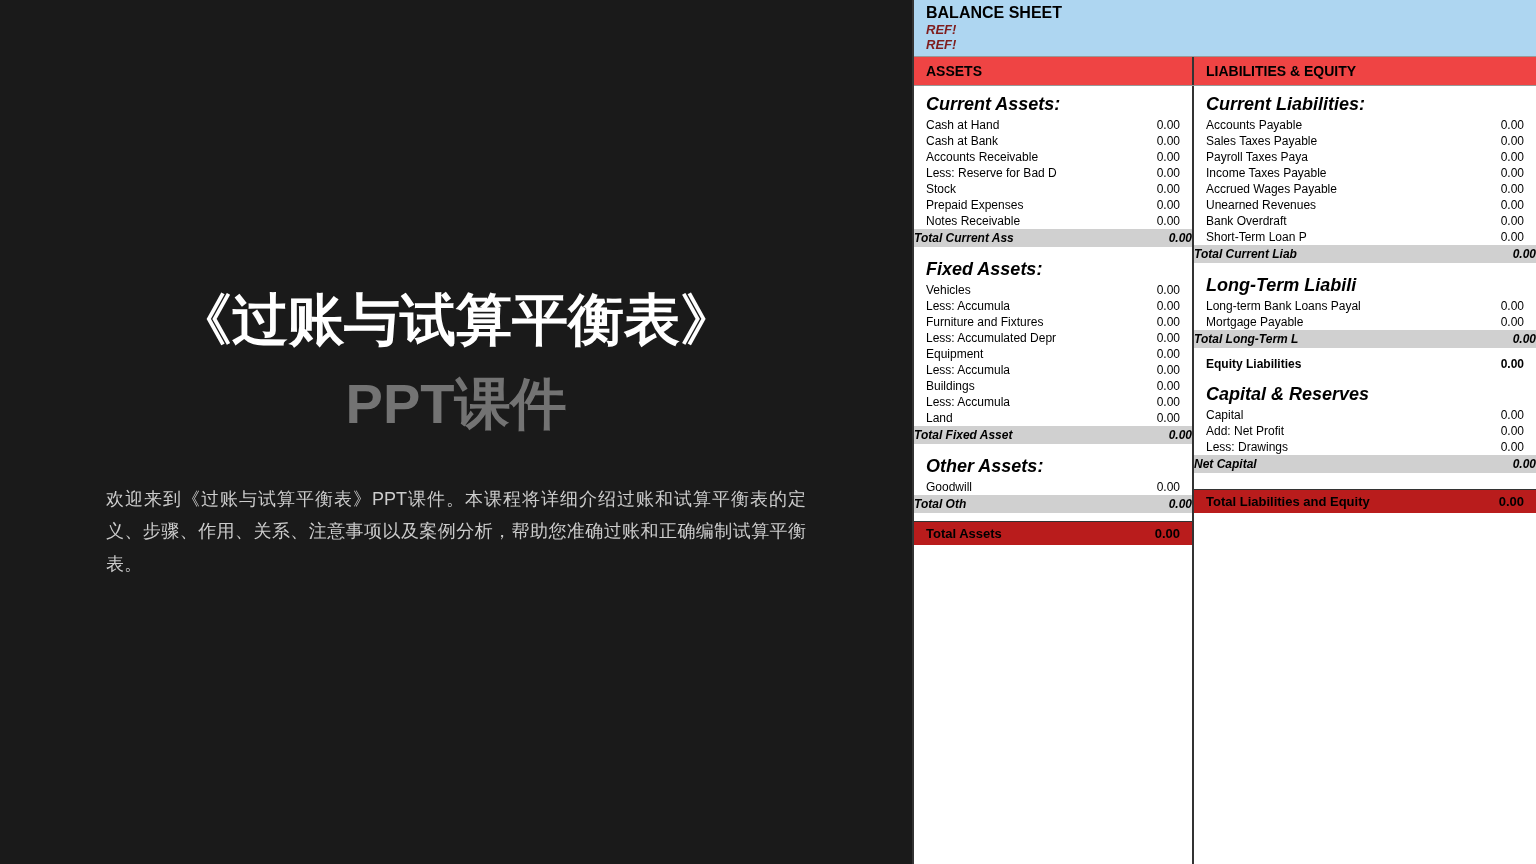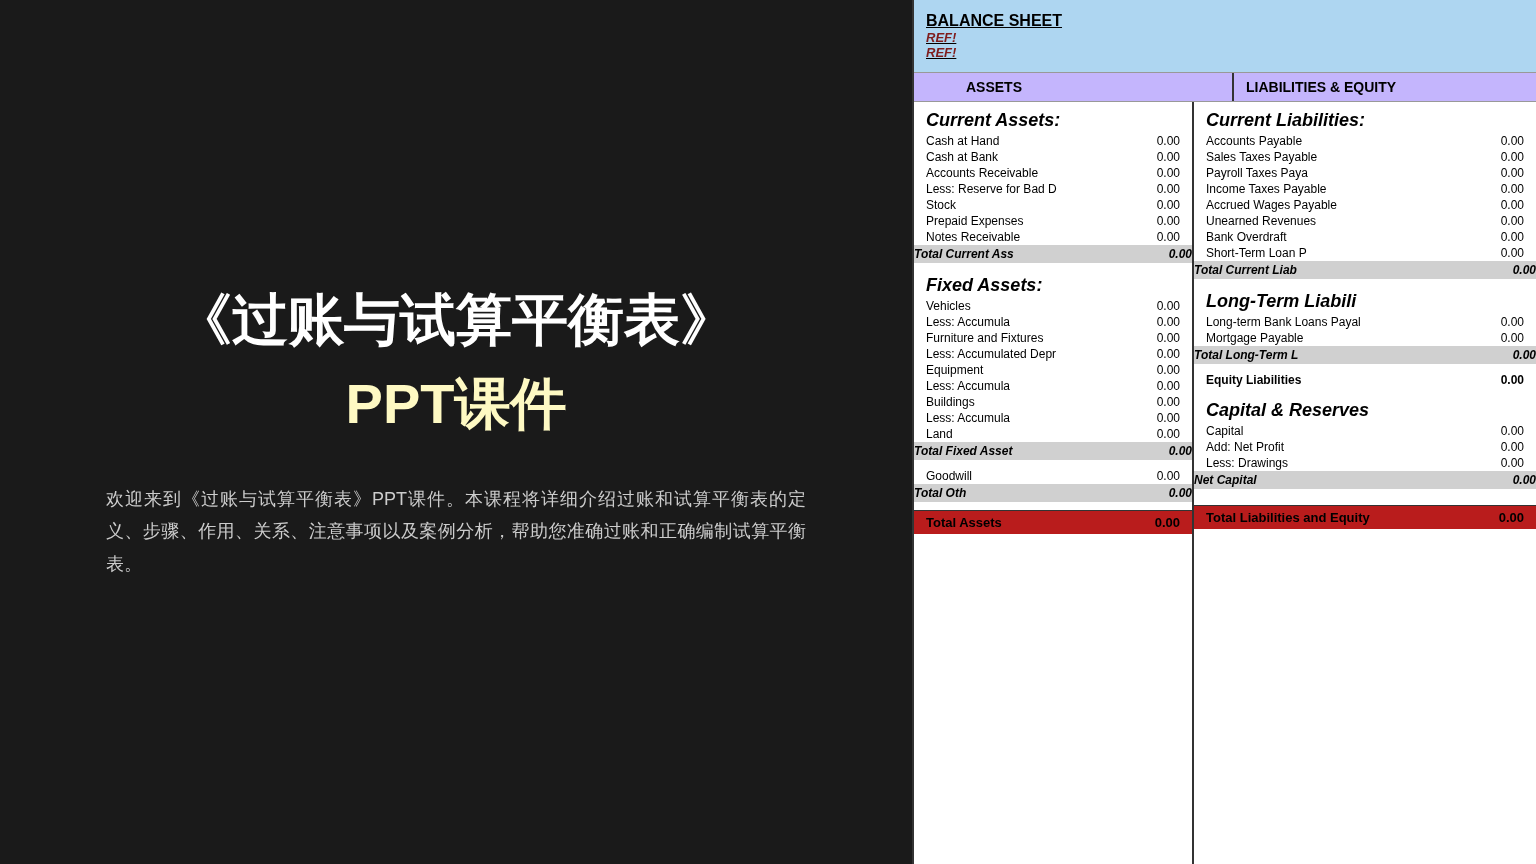--- a/index.html
+++ b/index.html
@@ -24,21 +24,21 @@
     }
     .main-title {
       color: #ffffff;
       font-size: 56px;
       font-weight: bold;
       text-align: center;
       margin-bottom: 10px;
       line-height: 1.3;
     }
     .sub-title {
-      color: #fef9c3;
+      color: #737373;
       font-size: 56px;
       font-weight: bold;
       text-align: center;
       margin-bottom: 40px;
     }
     .description {
       color: #cccccc;
       font-size: 18px;
       line-height: 1.8;
       text-align: justify;
@@ -52,42 +52,40 @@
       background: #ffffff;
       overflow: hidden;
       border-left: 2px solid #333;
       display: flex;
       flex-direction: column;
     }
 
     
     .bs-header {
       background: #aed6f1;
-      padding: 12px 12px;
-      text-decoration: underline;
+      padding: 4px 12px;
     }
     .bs-header-title {
       font-size: 16px;
       font-weight: bold;
       color: #000;
     }
     .bs-header-ref {
       font-size: 13px;
       font-style: italic;
       font-weight: bold;
       color: #7f1d1d;
     }
 
     
     .col-headers {
       display: flex;
-      background: #c4b5fd;
+      background: #ef4444;
       border-bottom: 1px solid #999;
       border-top: 1px solid #999;
-      padding-left: 40px;
     }
     .col-assets {
       width: 280px;
       padding: 6px 12px;
       font-size: 14px;
       font-weight: bold;
       border-right: 2px solid #333;
     }
     .col-liabilities {
       flex: 1;
@@ -280,20 +278,21 @@
         <span class="item-name">Land</span>
         <span class="item-value">0.00</span>
       </div>
 
       <div class="total-row">
         <span class="item-name">Total Fixed Asset</span>
         <span class="item-value">0.00</span>
       </div>
 
       <div class="spacer"></div>
+      <div class="section-header">Other Assets:</div>
 
       <div class="line-item">
         <span class="item-name">Goodwill</span>
         <span class="item-value">0.00</span>
       </div>
 
       <div class="total-row">
         <span class="item-name">Total Oth</span>
         <span class="item-value">0.00</span>
       </div>

